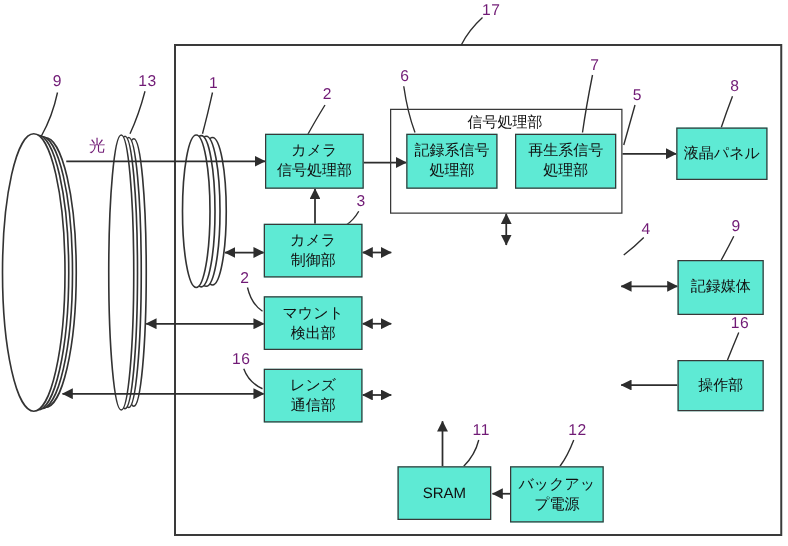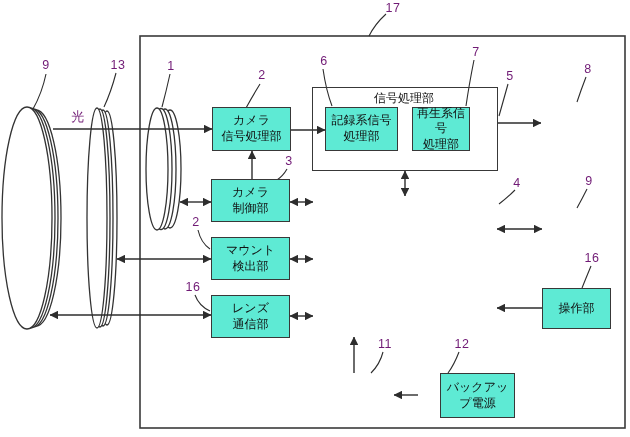--- a/index.html
+++ b/index.html
@@ -102,24 +102,27 @@
   <div class="box" style="left:212px;top:107px;width:79px;height:44px">カメラ
 信号処理部</div>
   <div class="box" style="left:211px;top:179px;width:79px;height:43px">カメラ
 制御部</div>
   <div class="box" style="left:211px;top:237px;width:79px;height:43px">マウント
 検出部</div>
   <div class="box" style="left:211px;top:295px;width:79px;height:43px">レンズ
 通信部</div>
   <div class="box" style="left:325px;top:107px;width:73px;height:44px">記録系信号
 処理部</div>
-  <div class="box" style="left:412px;top:107px;width:58px;height:44px">再生系信号
+  <div class="box" style="left:412px;top:107px;width:81px;height:44px">再生系信号
 処理部</div>
+  <div class="box" style="left:541px;top:102px;width:73px;height:42px">液晶パネル</div>
+  <div class="box" style="left:542px;top:208px;width:69px;height:44px">記録媒体</div>
   <div class="box" style="left:542px;top:288px;width:69px;height:41px">操作部</div>
-  <div class="box" style="left:440px;top:373px;width:75px;height:45px">バックアッ
+  <div class="box" style="left:318px;top:373px;width:75px;height:43px">SRAM</div>
+  <div class="box" style="left:408px;top:373px;width:75px;height:45px">バックアッ
 プ電源</div>
 
   <span class="ref" style="left:393px;top:8px">17</span>
   <span class="ref" style="left:46px;top:65px">9</span>
   <span class="ref" style="left:118px;top:65px">13</span>
   <span class="ref" style="left:171px;top:66px">1</span>
   <span class="ref" style="left:262px;top:75px">2</span>
   <span class="ref" style="left:289px;top:161px">3</span>
   <span class="ref" style="left:324px;top:61px">6</span>
   <span class="ref" style="left:476px;top:52px">7</span>

